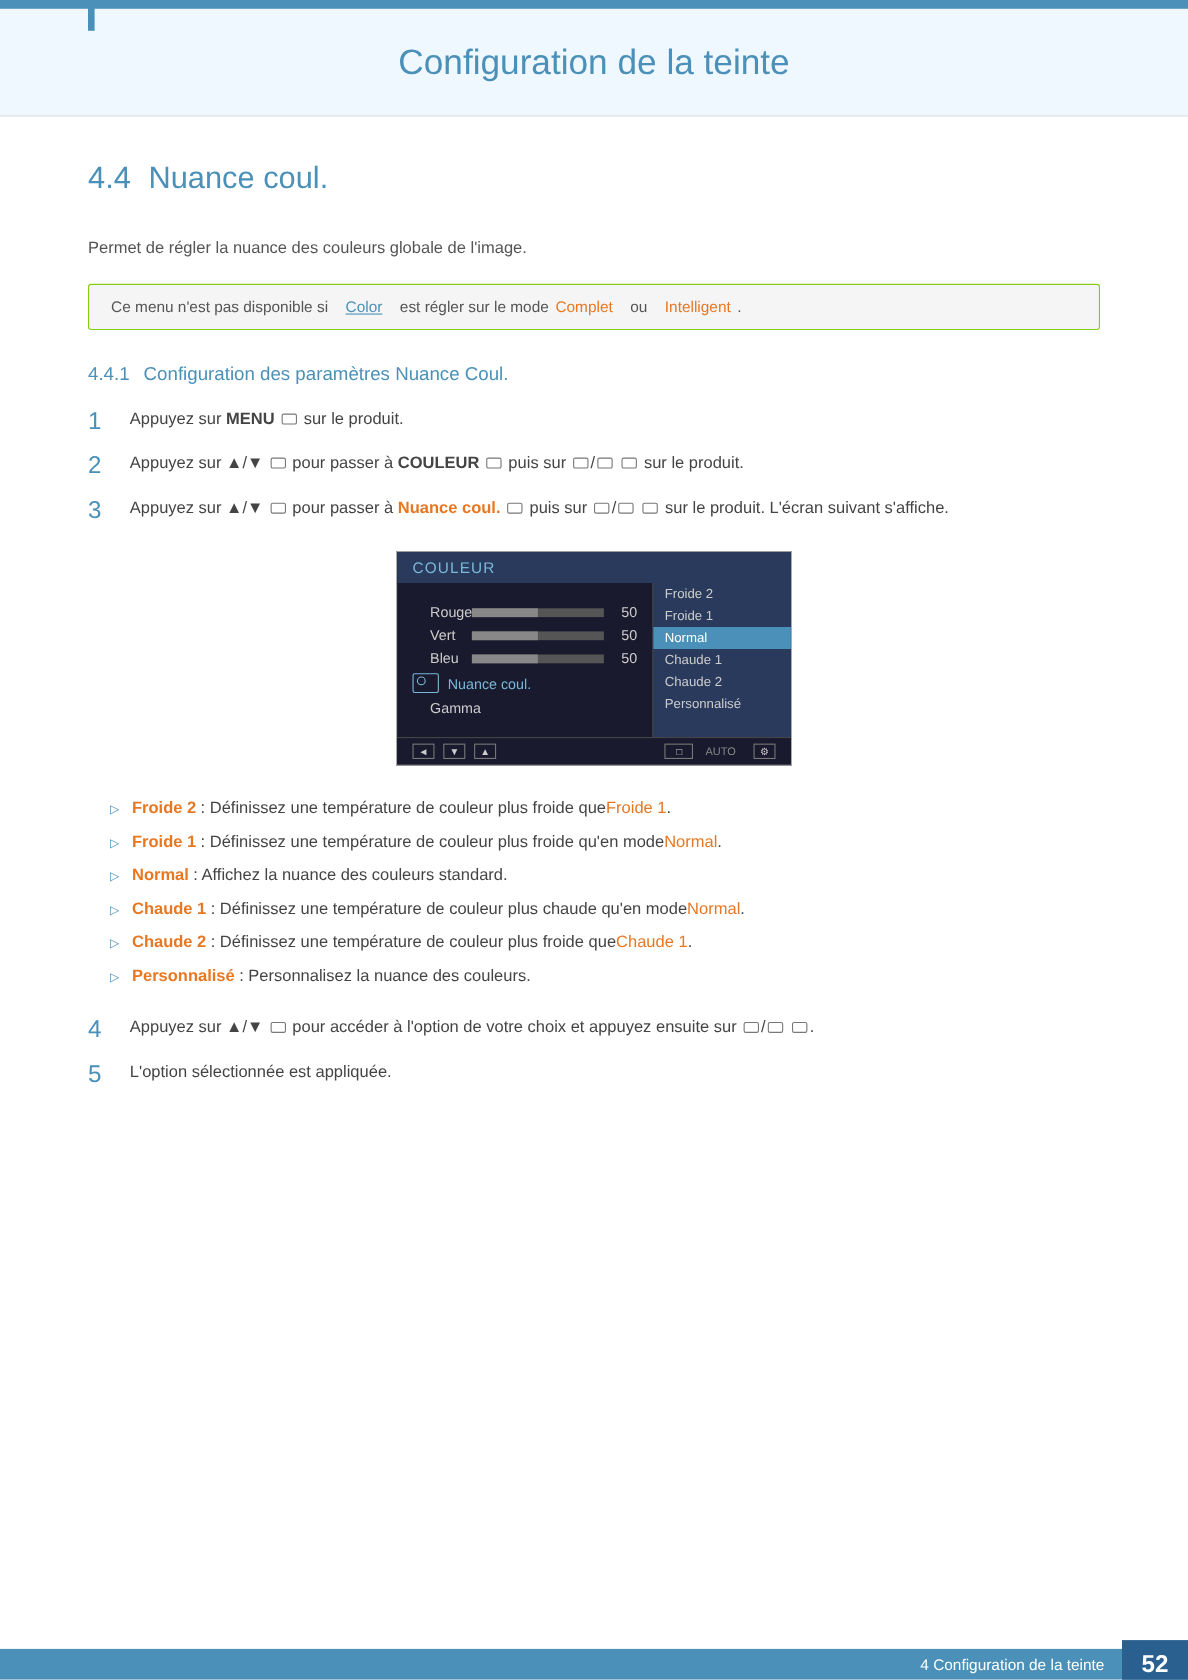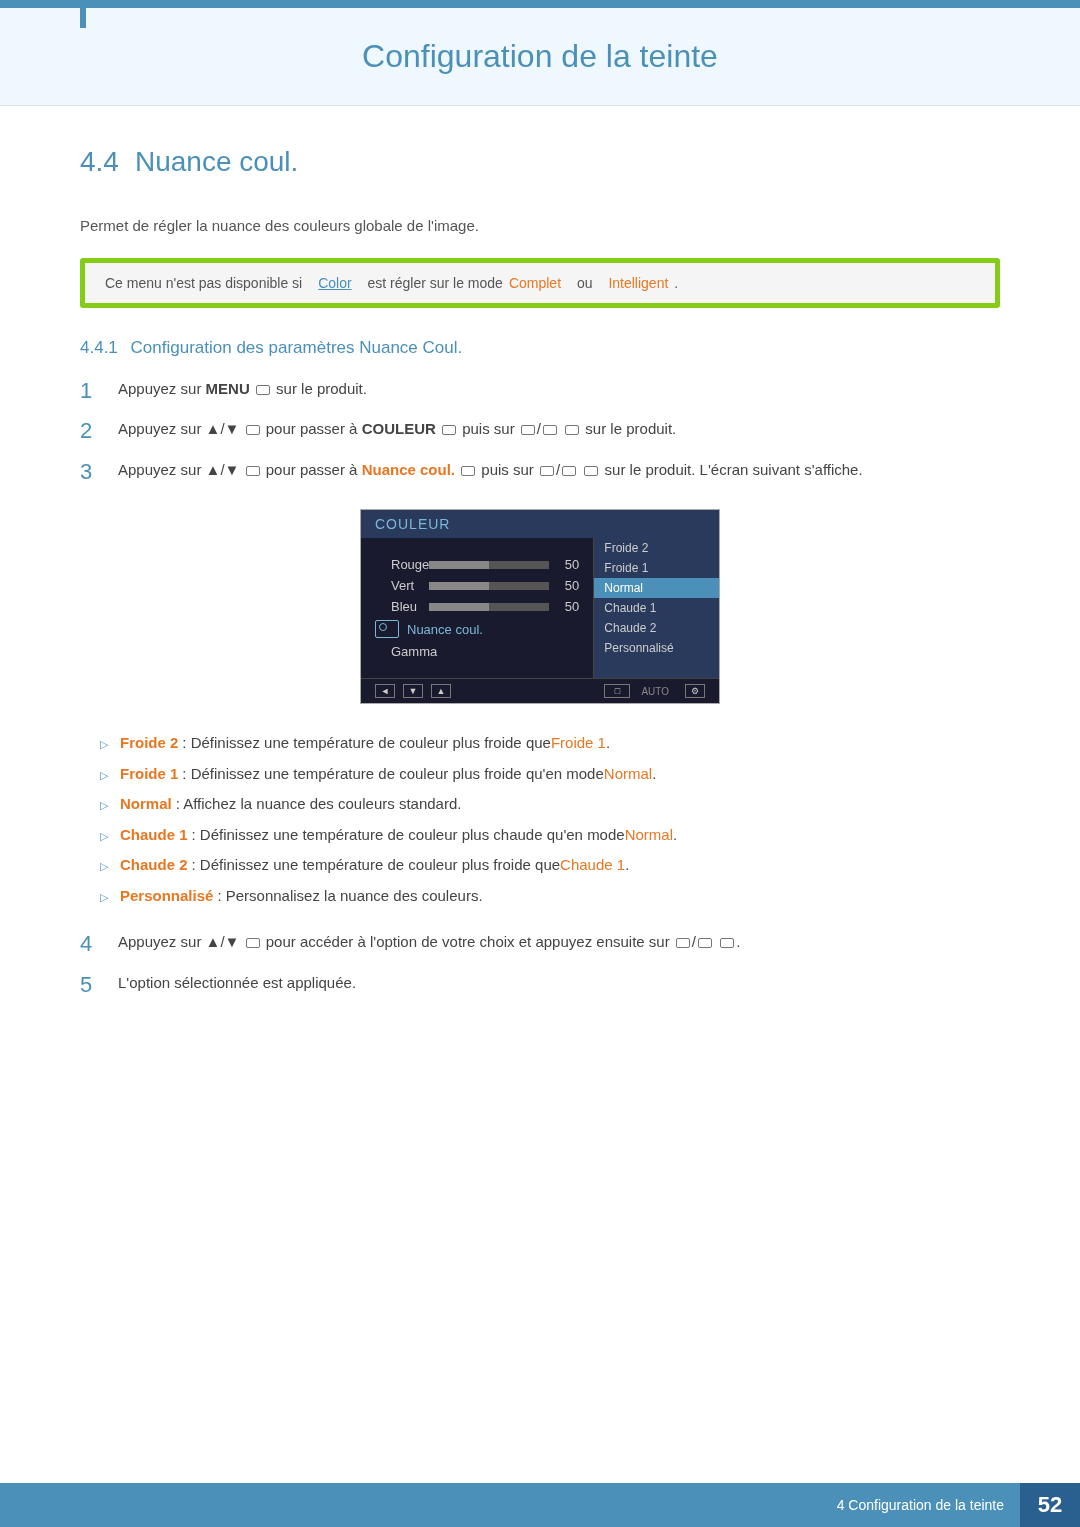--- a/index.html
+++ b/index.html
@@ -59,21 +59,21 @@
 
     .description {
       font-size: 15px;
       color: #555;
       margin-bottom: 20px;
       line-height: 1.6;
     }
 
     .note-box {
       background: #f5f5f5;
-      border: 5px solid #84cc16;
+      border: 1px solid #84cc16;
       border-radius: 3px;
       padding: 12px 20px;
       margin-bottom: 30px;
       font-size: 14px;
       color: #555;
       display: flex;
       align-items: center;
       gap: 6px;
     }
     .note-box .highlight-blue {
@@ -265,21 +265,21 @@
     .opt-ref {
       color: #e87722;
     }
 
     
     .page-footer {
       position: absolute;
       bottom: 0;
       left: 0;
       right: 0;
-      height: 44px;
+      height: 28px;
       background: #4a90b8;
       display: flex;
       align-items: center;
       justify-content: flex-end;
       padding-right: 0;
     }
     .footer-text {
       color: #fff;
       font-size: 14px;
       margin-right: 0;

